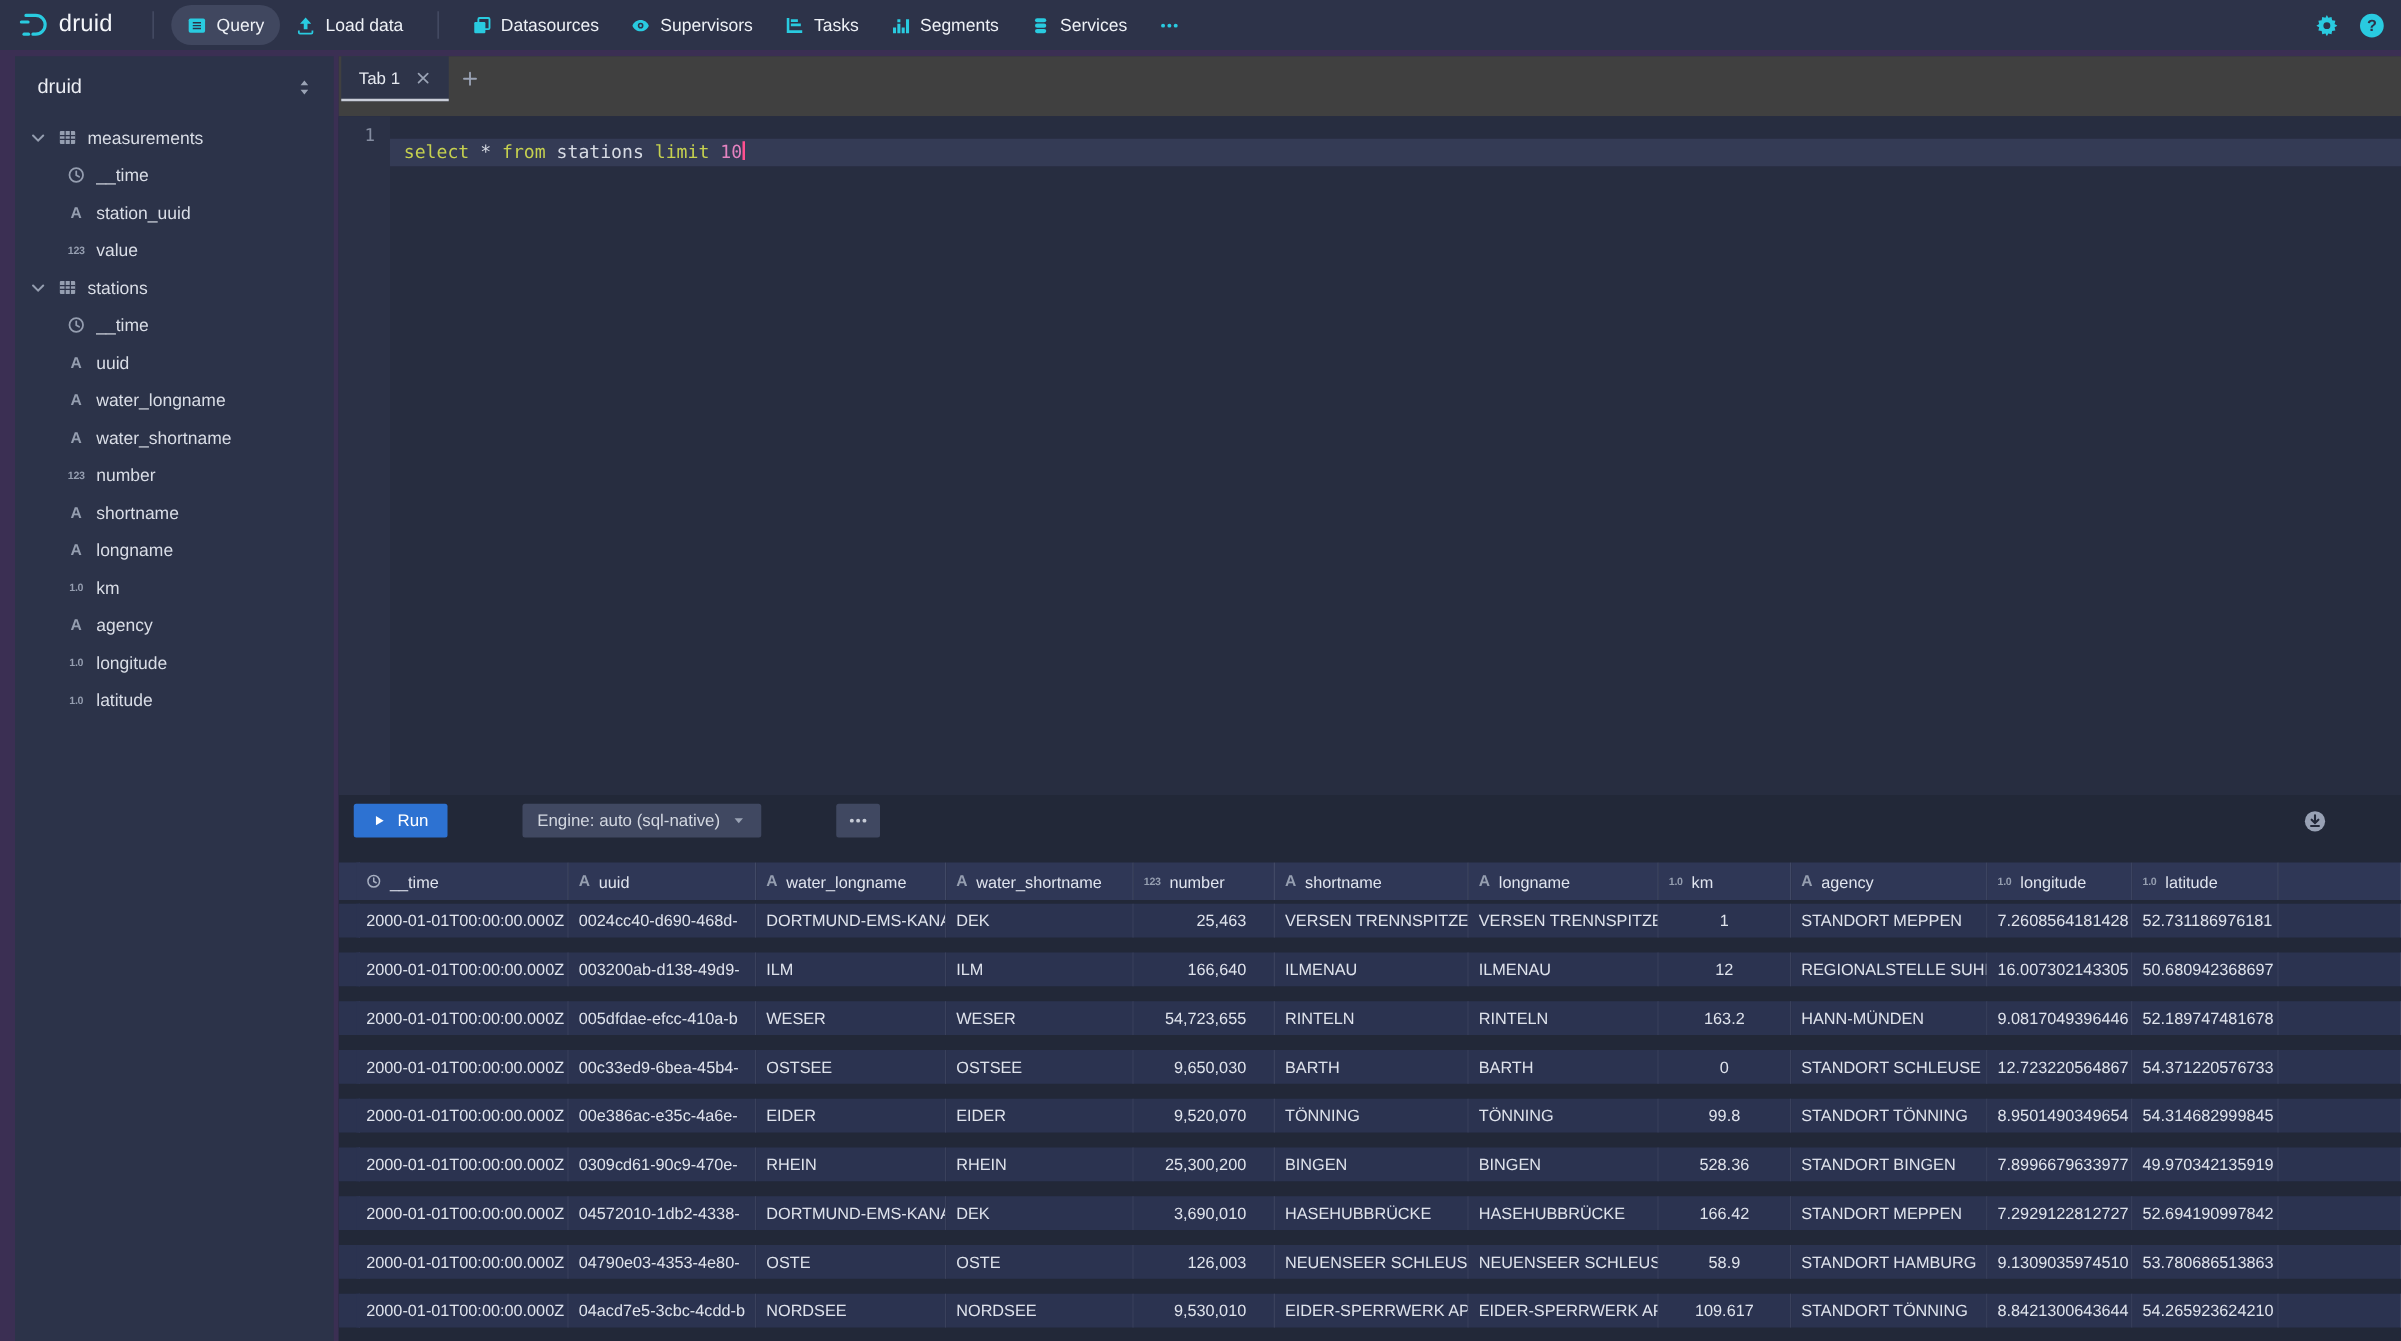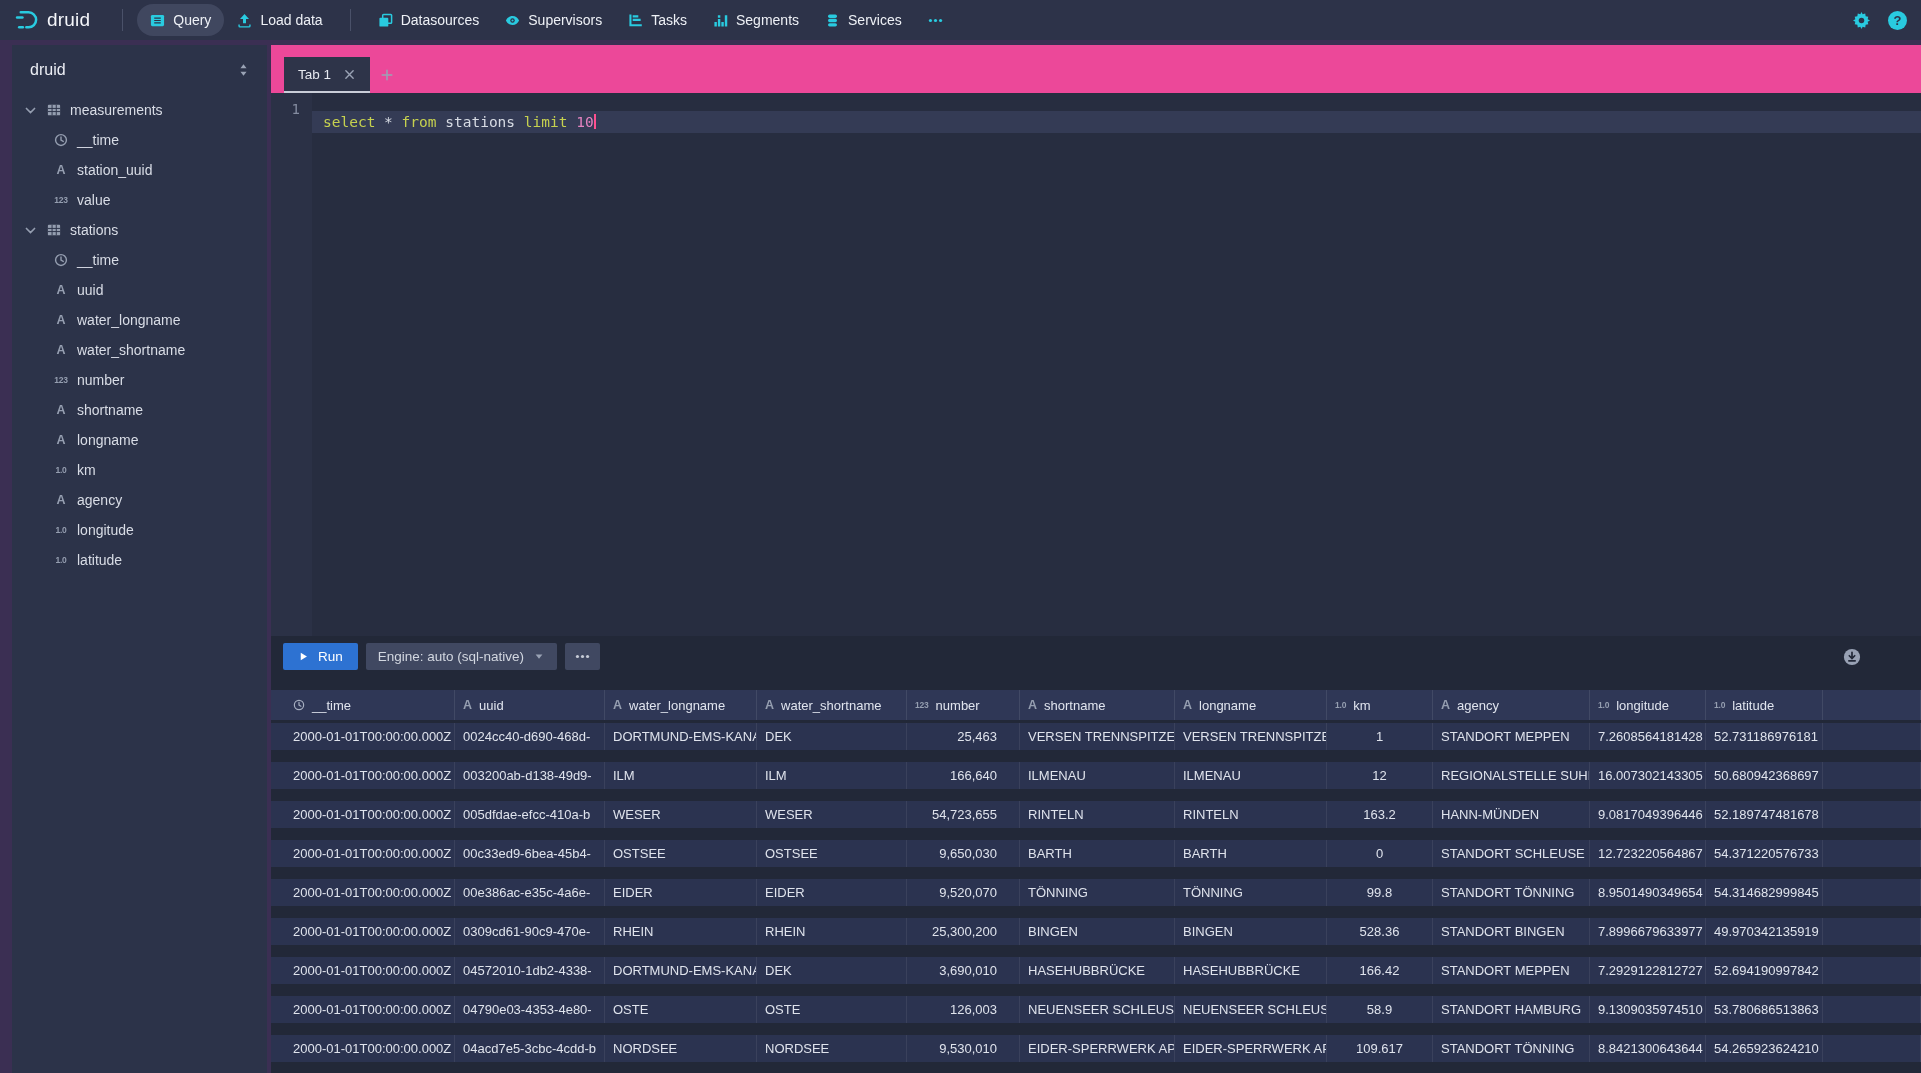--- a/index.html
+++ b/index.html
@@ -55,22 +55,22 @@
   .tree-row.is-col { padding-left: 41px; }
   .tchar { font-size: 12.5px; font-weight: bold; color: #959eb0; }
   .tnum { font-size: 8.5px; font-weight: bold; color: #959eb0; letter-spacing: -0.2px; }
 
   
   .main {
     position: absolute; left: 271px; top: 45px; right: 0; bottom: 0;
     background: #272d40; display: flex; flex-direction: column;
   }
   .tabstrip {
-    height: 48px; background: #ec4899; display: flex; align-items: flex-end;
-    padding-left: 13px; flex: none;
+    height: 48px; background: #404040; display: flex; 
+    padding-left: 2px; flex: none;
   }
   .tab {
     height: 36px; background: #2e3449; border-bottom: 2px solid #c9cdd8;
     display: flex; align-items: center; gap: 12px; padding: 0 14px;
     font-size: 13.5px; color: #e6e9f0; cursor: pointer;
   }
   .tab-close { color: #9aa3b5; }
   .add-tab { width: 34px; height: 36px; display: flex; align-items: center; justify-content: center; color: #9aa3b5; cursor: pointer; }
 
   .editor { flex: 1; position: relative; background: #272d40; }
@@ -87,32 +87,32 @@
     font-family: "DejaVu Sans Mono", monospace; font-size: 14.5px; white-space: pre;
   }
   .tok-keyword { color: #c6d14f; }
   .tok-plain { color: #d7dbe4; }
   .tok-number { color: #e383c0; }
   .cursor { display: inline-block; width: 2px; height: 15px; background: #ff4f8f; vertical-align: -2px; }
 
   
   .runbar {
     flex: none; height: 40px; background: #222838;
-    display: flex; align-items: center; gap: 8px; padding: 0 14px 0 12px;
+    display: flex; align-items: center; gap: 24px; padding: 0 14px 0 12px;
   }
   .run-btn {
     height: 27px; background: #2d72d2; color: #fff; border-radius: 2px;
     display: flex; align-items: center; gap: 9px; padding: 0 15px;
     font-size: 13.5px; cursor: pointer;
   }
   .run-btn .icon { color: #fff; }
   .engine-btn, .dots-btn {
     height: 27px; background: #404861; color: #d2d7e0; border-radius: 2px;
     display: flex; align-items: center; gap: 9px; padding: 0 12px;
-    font-size: 13.5px; cursor: pointer;
+    font-size: 13.5px; cursor: pointer; margin-left: 36px;
   }
   .engine-btn .icon { color: #9aa3b5; }
   .dots-btn { padding: 0 10px; color: #c6cbd6; }
   .runbar-right { margin-left: auto; display: flex; align-items: center; gap: 17px; flex-direction: column; }
   .results-summary { font-size: 13.5px; color: #c3c9d6; }
   .dl-btn, .x-btn { color: #98a1b4; cursor: pointer; }
 
   
   .results {
     flex: none; height: 397px; background: #222838; padding-top: 14px; overflow: hidden;

